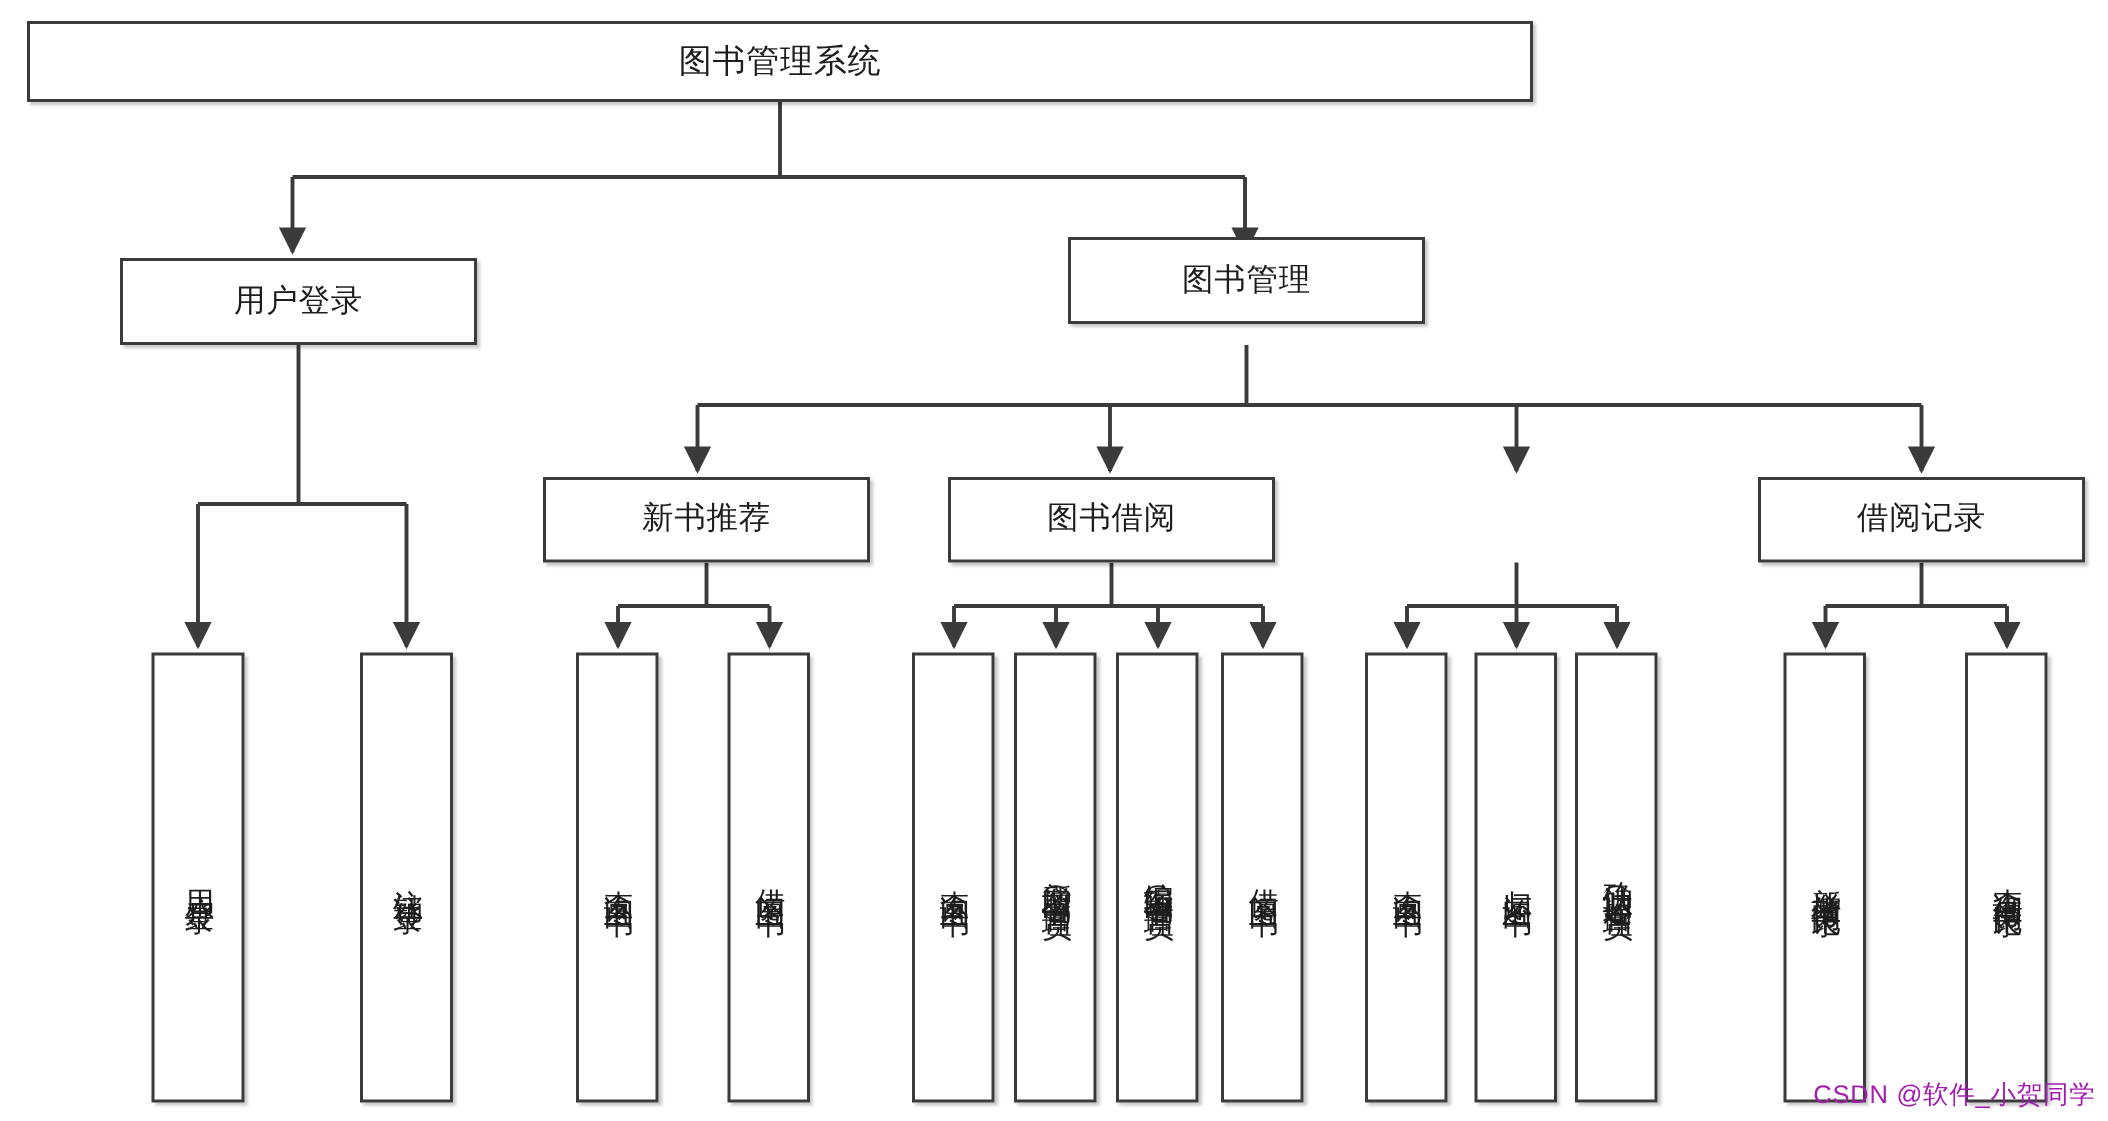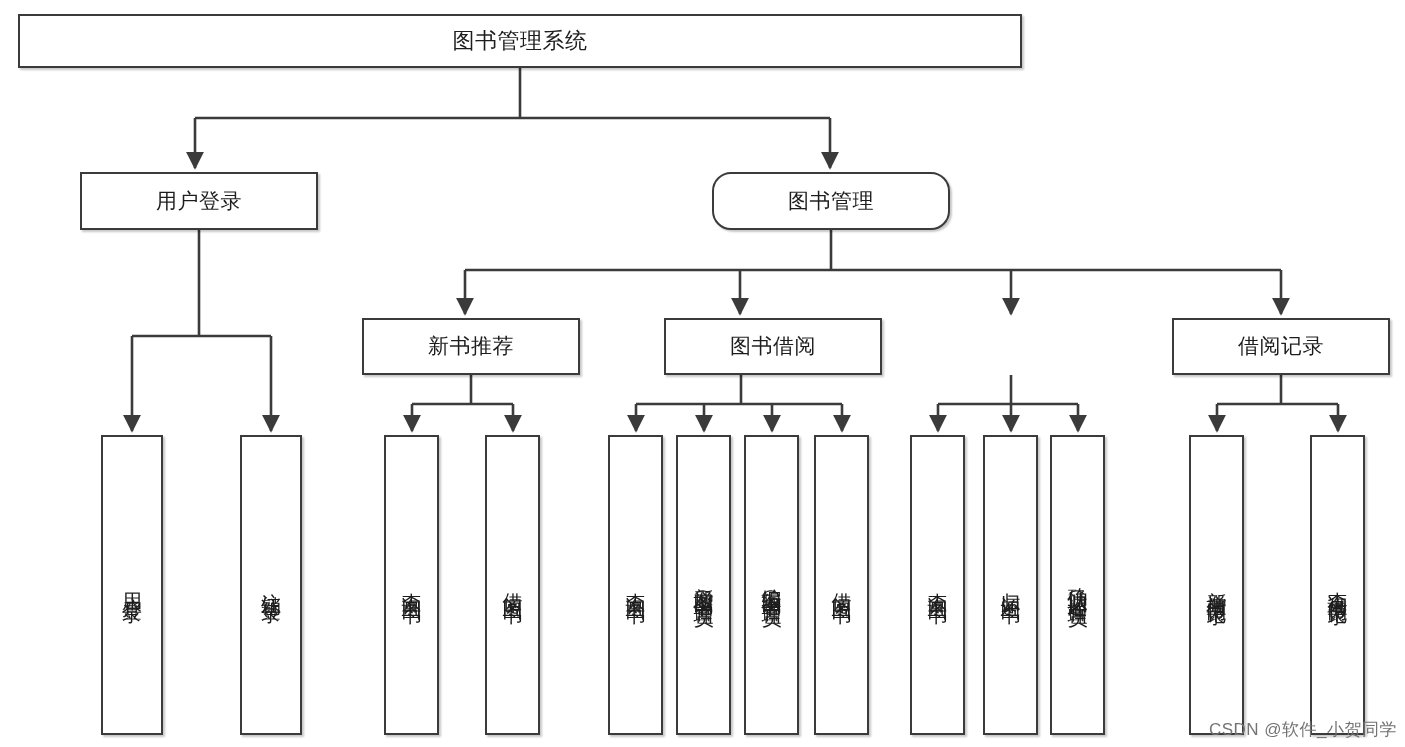--- a/index.html
+++ b/index.html
@@ -66,21 +66,21 @@
     max-height: 100%;
   }
   .node.v.tall .node-label {
     letter-spacing: 3px;
   }
   #watermark {
     position: absolute;
     right: 8px;
     bottom: 6px;
     font-size: 17px;
-    color: #737373;
+    color: #a21caf;
     letter-spacing: 0.5px;
     white-space: nowrap;
     user-select: none;
   }
 </style>
 </head>
 <body>
 
 <div id="canvas">
 
@@ -134,28 +134,28 @@
     </g>
   </svg>
 
   <div class="node root h" style="left: 18px; top: 14px; width: 1004px; height: 54px;">
     <span class="node-label">图书管理系统</span>
   </div>
 
   <div class="node h" style="left: 80px; top: 172px; width: 238px; height: 58px;">
     <span class="node-label">用户登录</span>
   </div>
-  <div class="node h" style="left: 712px; top: 172px; width: 238px; height: 58px; border-radius: 19px;">
+  <div class="node h" style="left: 712px; top: 158px; width: 238px; height: 58px;">
     <span class="node-label">图书管理</span>
   </div>
 
   <div class="node h" style="left: 362px; top: 318px; width: 218px; height: 57px; justify-content: center;">
     <span class="node-label">新书推荐</span>
   </div>
-  <div class="node h" style="left: 632px; top: 318px; width: 218px; height: 57px; margin-left: 32px;">
+  <div class="node h" style="left: 632px; top: 318px; width: 218px; height: 57px;">
     <span class="node-label">图书借阅</span>
   </div>
   <div class="node h" style="left: 1172px; top: 318px; width: 218px; height: 57px;">
     <span class="node-label">借阅记录</span>
   </div>
 
   <div class="node v" style="left: 101px; top: 435px; width: 62px; height: 300px;">
     <span class="node-label">用户登录</span>
   </div>
   <div class="node v" style="left: 240px; top: 435px; width: 62px; height: 300px;">

